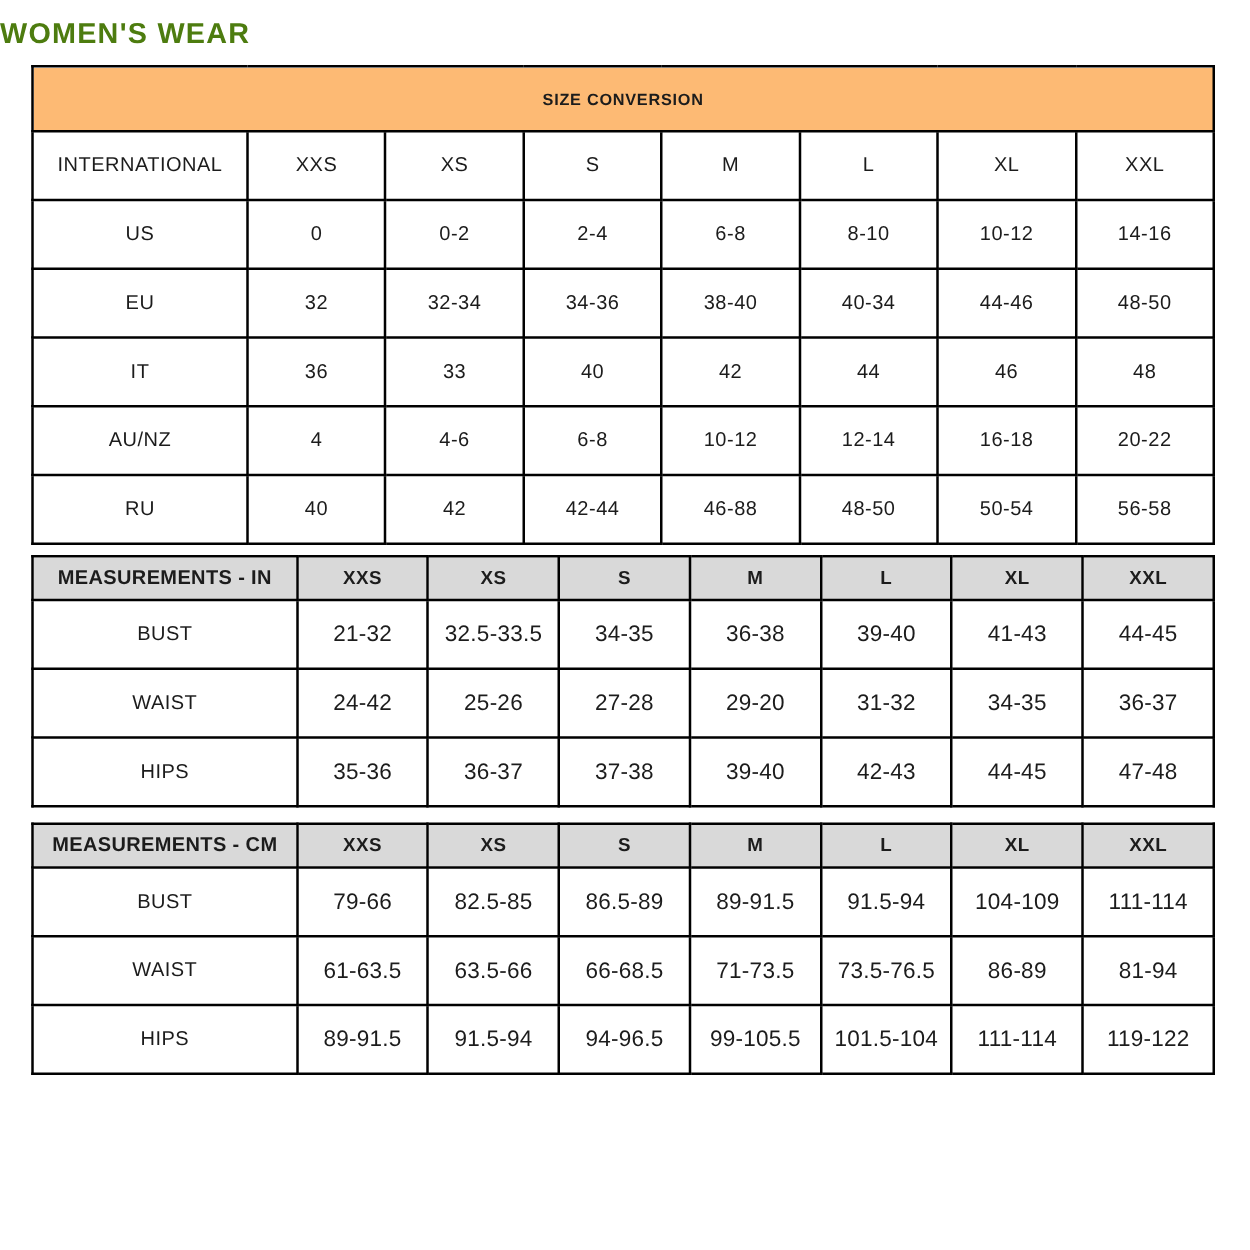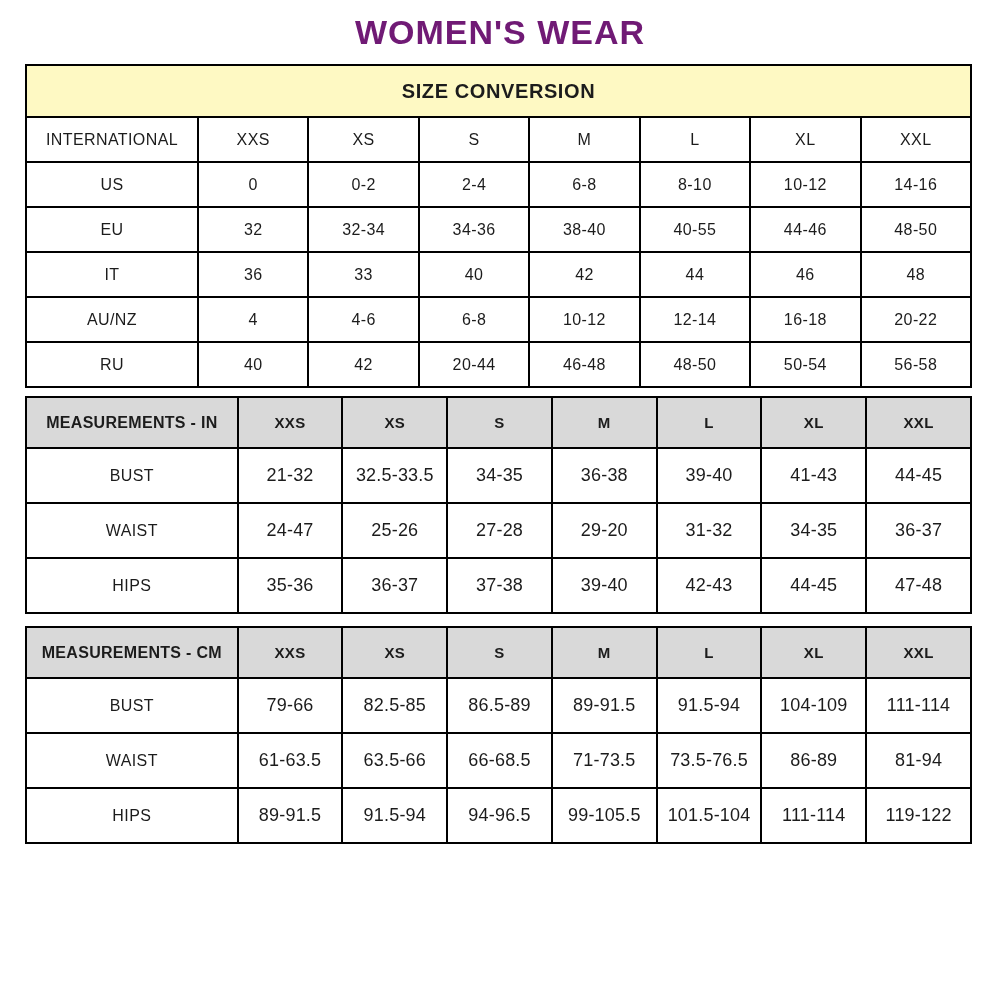--- a/index.html
+++ b/index.html
@@ -8,61 +8,60 @@
     width: 1000px;
     height: 1000px;
     background: #ffffff;
     font-family: "Liberation Sans", sans-serif;
     color: #1c1c1c;
     overflow: hidden;
   }
   .page { padding-top: 13px; }
   .page-title {
     margin: 0 0 12px 0;
-    text-align: center;
-    font-size: 34px;
+    font-size: 23px;
     font-weight: bold;
     letter-spacing: 1px;
-    color: #701a75;
+    color: #4d7c0f;
   }
   table.tbl {
     border-collapse: collapse;
     table-layout: fixed;
     width: 947px;
     margin-left: 25px;
     background: #ffffff;
   }
   table.tbl td {
     border: 2px solid #000000;
     text-align: center;
     vertical-align: middle;
     padding: 0 2px;
     overflow: hidden;
     white-space: nowrap;
   }
   
   td.band-title {
-    background: #fef9c3;
+    background: #fdba74;
     font-weight: bold;
-    font-size: 20px;
+    font-size: 13px;
     letter-spacing: 0.6px;
     height: 52px;
   }
   td.conv-label, td.conv-cell {
     font-size: 16px;
     letter-spacing: 0.4px;
-    height: 45px;
+    height: 55px;
   }
   
   .gap-sm { margin-top: 8px; }
   .gap-md { margin-top: 12px; }
   td.head {
     background: #d9d9d9;
     font-weight: bold;
-    height: 51px;
+    height: 35px;
   }
   td.meas-title { font-size: 16px; letter-spacing: 0.3px; }
   td.size-h { font-size: 15px; letter-spacing: 0.4px; }
   td.meas-label { font-size: 16px; letter-spacing: 0.4px; height: 55px; margin-left: 45px; }
   td.meas-cell { font-size: 18px; letter-spacing: 0.2px; height: 55px; }
 </style>
 </head>
 <body>
 
 <div class="page">
@@ -103,21 +102,21 @@
           <td class="conv-cell">8-10</td>
           <td class="conv-cell">10-12</td>
           <td class="conv-cell">14-16</td>
         </tr>
         <tr>
           <td class="conv-label">EU</td>
           <td class="conv-cell">32</td>
           <td class="conv-cell">32-34</td>
           <td class="conv-cell">34-36</td>
           <td class="conv-cell">38-40</td>
-          <td class="conv-cell">40-55</td>
+          <td class="conv-cell">40-34</td>
           <td class="conv-cell">44-46</td>
           <td class="conv-cell">48-50</td>
         </tr>
         <tr>
           <td class="conv-label">IT</td>
           <td class="conv-cell">36</td>
           <td class="conv-cell">33</td>
           <td class="conv-cell">40</td>
           <td class="conv-cell">42</td>
           <td class="conv-cell">44</td>
@@ -131,22 +130,22 @@
           <td class="conv-cell">6-8</td>
           <td class="conv-cell">10-12</td>
           <td class="conv-cell">12-14</td>
           <td class="conv-cell">16-18</td>
           <td class="conv-cell">20-22</td>
         </tr>
         <tr>
           <td class="conv-label">RU</td>
           <td class="conv-cell">40</td>
           <td class="conv-cell">42</td>
-          <td class="conv-cell">20-44</td>
-          <td class="conv-cell">46-48</td>
+          <td class="conv-cell">42-44</td>
+          <td class="conv-cell">46-88</td>
           <td class="conv-cell">48-50</td>
           <td class="conv-cell">50-54</td>
           <td class="conv-cell">56-58</td>
         </tr>
       </tbody>
   </table>
 
   <table class="tbl gap-sm">
     <colgroup>
       <col style="width:22.4%">
@@ -174,21 +173,21 @@
           <td class="meas-cell">21-32</td>
           <td class="meas-cell">32.5-33.5</td>
           <td class="meas-cell">34-35</td>
           <td class="meas-cell">36-38</td>
           <td class="meas-cell">39-40</td>
           <td class="meas-cell">41-43</td>
           <td class="meas-cell">44-45</td>
         </tr>
         <tr>
           <td class="meas-label">WAIST</td>
-          <td class="meas-cell">24-47</td>
+          <td class="meas-cell">24-42</td>
           <td class="meas-cell">25-26</td>
           <td class="meas-cell">27-28</td>
           <td class="meas-cell">29-20</td>
           <td class="meas-cell">31-32</td>
           <td class="meas-cell">34-35</td>
           <td class="meas-cell">36-37</td>
         </tr>
         <tr>
           <td class="meas-label">HIPS</td>
           <td class="meas-cell">35-36</td>

